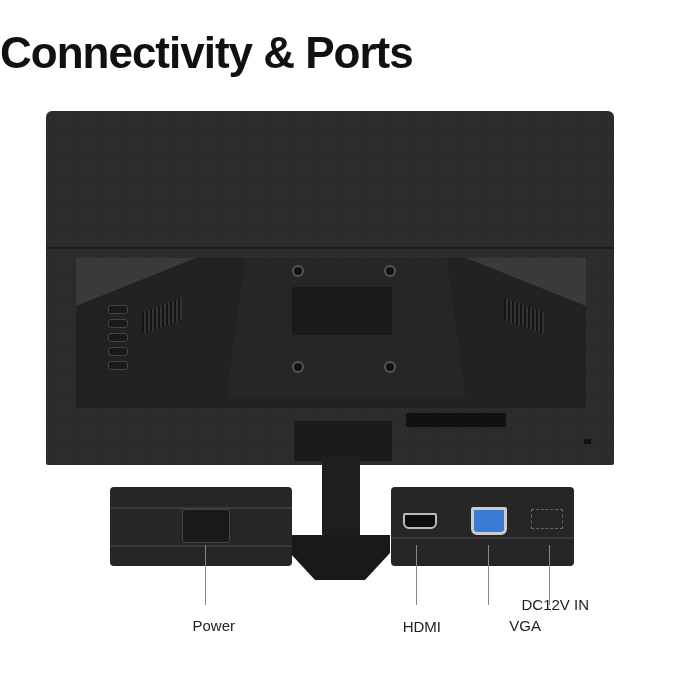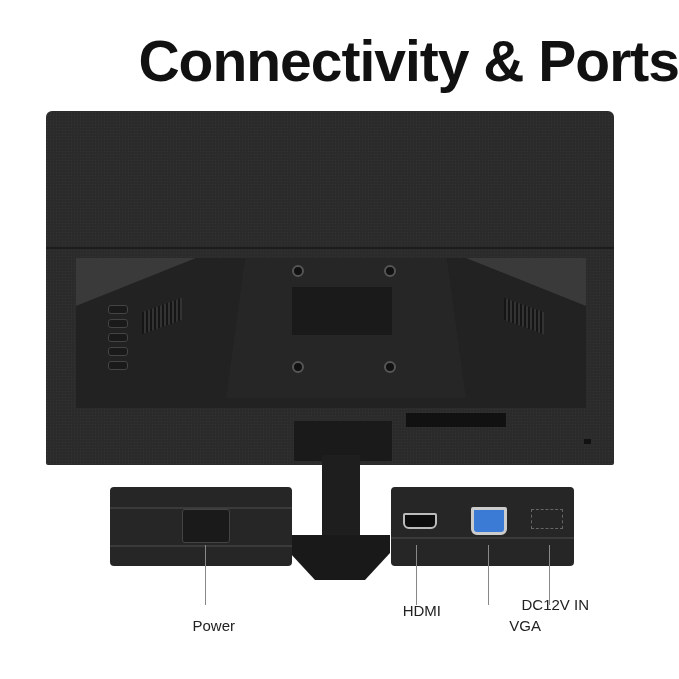--- a/index.html
+++ b/index.html
@@ -1,17 +1,17 @@
 <!DOCTYPE html>
 <html><head>
 <meta charset="utf-8">
 <style>
   html,body{margin:0;padding:0;background:#ffffff;}
   body{width:679px;height:679px;position:relative;overflow:hidden;font-family:"Liberation Sans",sans-serif;}
-  .title{position:absolute;left:0;top:28px;width:679px;text-align:right;font-size:57px;font-weight:bold;color:#111;letter-spacing:-1px;}
+  .title{position:absolute;left:0;top:28px;width:679px;text-align:left;font-size:44px;font-weight:bold;color:#111;letter-spacing:-1px;}
   .monitor{position:absolute;left:46px;top:111px;width:568px;height:354px;background:#2b2b2b;border-radius:6px 6px 2px 2px;
     background-image:radial-gradient(#333 1px,transparent 1px);background-size:3px 3px;}
   .top-seam{position:absolute;left:0;top:136px;width:568px;height:2px;background:#1c1c1c;}
   .back-panel{position:absolute;left:30px;top:147px;width:510px;height:150px;background:#222;}
   .wing-left{position:absolute;left:30px;top:147px;width:0;height:0;border-top:48px solid #3a3a3a;border-right:120px solid transparent;}
   .wing-right{position:absolute;right:28px;top:147px;width:0;height:0;border-top:48px solid #3a3a3a;border-left:120px solid transparent;}
   .center-plate{position:absolute;left:180px;top:147px;width:240px;height:140px;background:#262626;clip-path:polygon(8% 0,92% 0,100% 100%,0 100%);}
   .vesa{position:absolute;left:246px;top:176px;width:100px;height:48px;background:#1a1a1a;}
   .screw{position:absolute;width:8px;height:8px;border-radius:50%;background:#111;border:2px solid #555;}
   .vent{position:absolute;width:40px;height:22px;background:repeating-linear-gradient(90deg,#151515 0 2px,#333 2px 4px);transform:skewY(-20deg);}
@@ -78,15 +78,15 @@
   <div class="vga"></div>
   <div class="dc"></div>
 </div>
 
 <div class="leader" style="left:205px;top:545px;height:60px"></div>
 <div class="leader" style="left:416px;top:545px;height:60px"></div>
 <div class="leader" style="left:488px;top:545px;height:60px"></div>
 <div class="leader" style="left:549px;top:545px;height:60px"></div>
 
 <div class="label" style="left:175px;top:617px;width:60px">Power</div>
-<div class="label" style="left:391px;top:602px;width:50px">HDMI</div>
+<div class="label" style="left:391px;top:618px;width:50px">HDMI</div>
 <div class="label" style="left:491px;top:617px;width:50px">VGA</div>
 <div class="label" style="left:519px;top:596px;width:70px">DC12V IN</div>
 
 </body></html>

